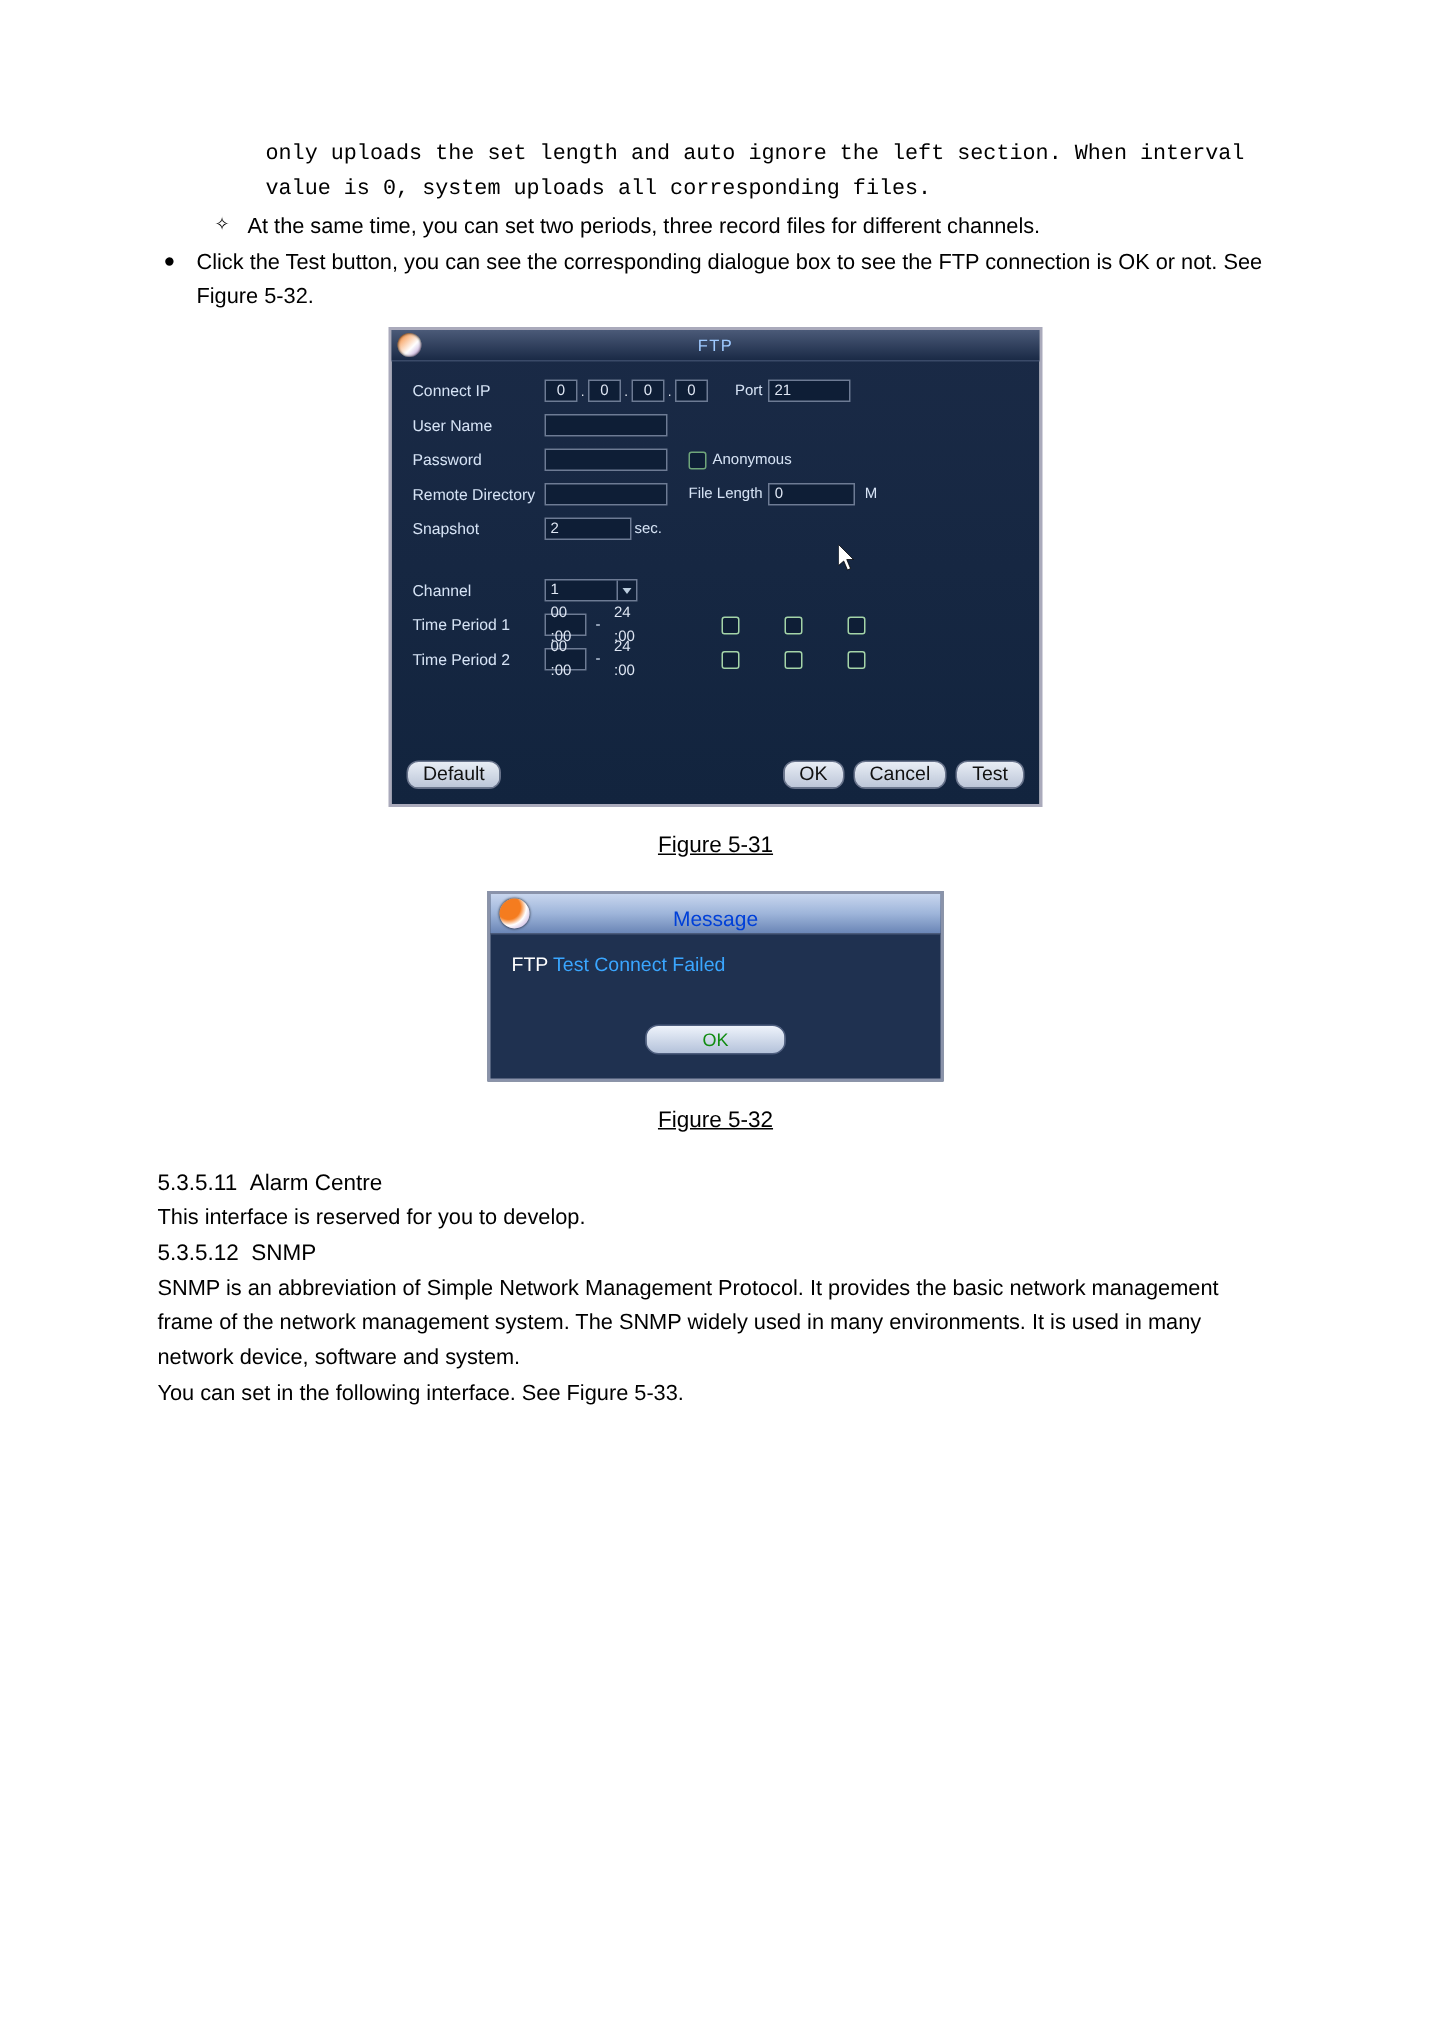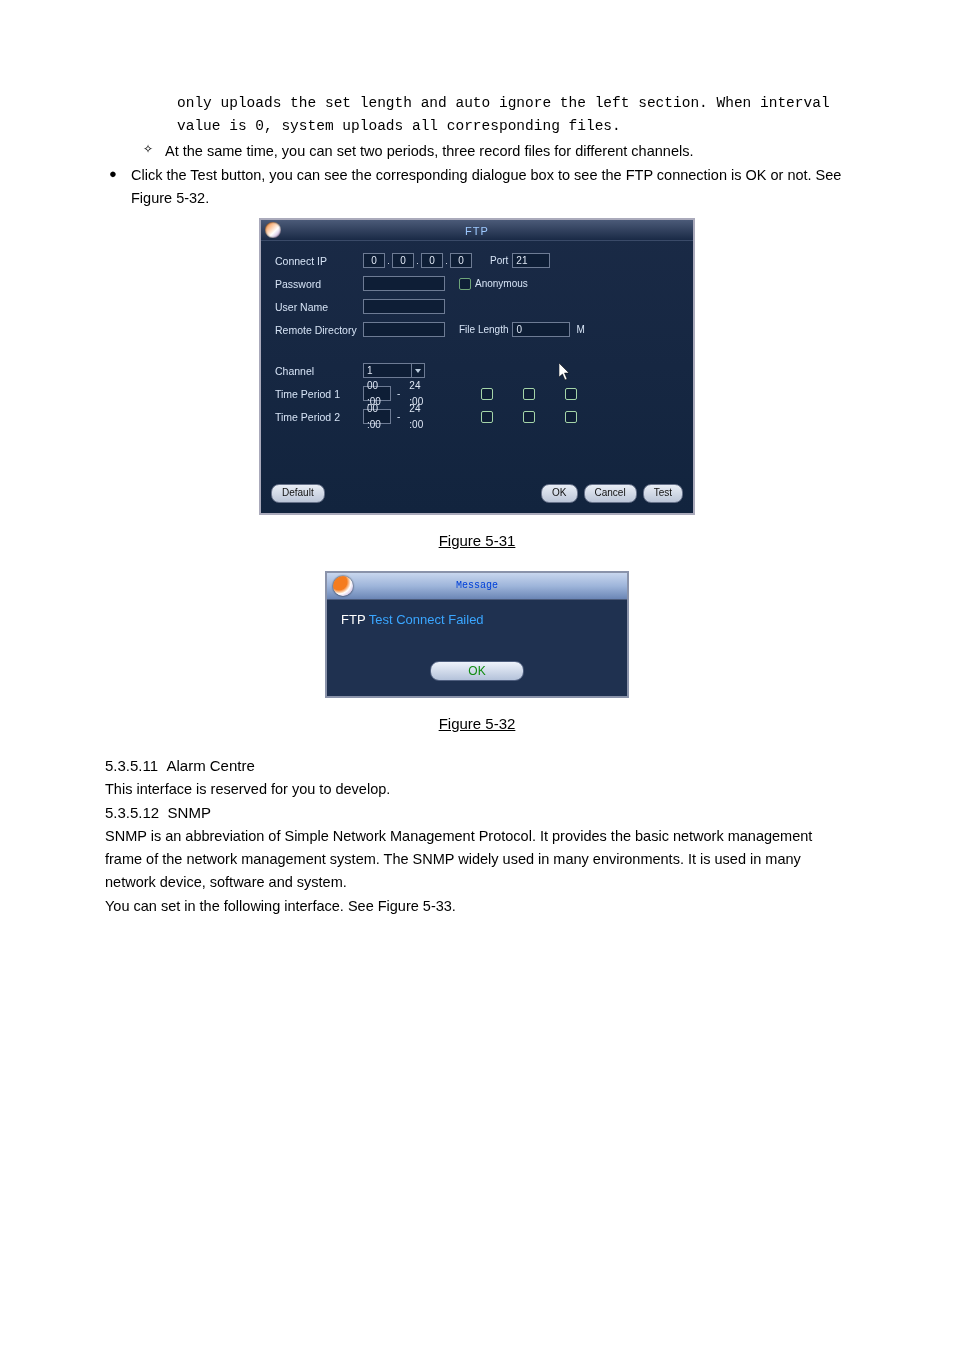--- a/index.html
+++ b/index.html
@@ -61,21 +61,21 @@
       height: 15px;
       color: #dfe7f4;
       font-size: 10px;
       padding: 0 3px;
       box-sizing: border-box;
       display: inline-flex;
       align-items: center;
     }
     .ip-seg { width: 22px; justify-content: center; }
     .ip-dot { color: #e6eaf2; margin: 0 2px; font-size: 9px; display:inline-block; width:3px; text-align:center;}
-    .port-input { width: 38px; margin-left: 4px; }
+    .port-input { width: 55px; margin-left: 4px; }
     .uname-input { width: 82px; }
     .pwd-input { width: 82px; }
     .remdir-input { width: 82px; }
     .flen-input { width: 58px; }
     .snap-input { width: 58px; }
     .chk {
       width: 12px; height: 12px; border: 1px solid #8fa; background: #0e1e36;
       display: inline-block; margin-right: 4px; vertical-align: middle;
       box-sizing: border-box; border-radius: 2px;
       border-color: #6fa57a;
@@ -133,21 +133,21 @@
     .chk-row .chk { margin: 0 15px; border-color: #a4d4a8; }
     .ftp-footer {
       padding: 6px 10px 10px 10px;
       display: flex;
       align-items: center;
     }
     .ftp-btn {
       background: linear-gradient(180deg, #e8edf5, #bcc6d8);
       border: 1px solid #67728a;
       color: #111;
-      font-size: 10px;
+      font-size: 13px;
       height: 17px;
       padding: 0 10px;
       display: inline-flex;
       align-items: center;
       border-radius: 8px;
       margin-left: 6px;
     }
     .ftp-btn:first-child { margin-left: 0; }
     .ftp-footer-spacer { flex: 1; }
 
@@ -178,22 +178,21 @@
       width: 20px; height: 20px;
       background: radial-gradient(circle at 30% 30%, #f57c1f 0%, #f57c1f 40%, #fff 60%, #a8c 100%);
       border-radius: 50%;
       box-shadow: 0 0 2px #000;
     }
     .msg-titlebar .title {
       position: absolute;
       left: 0; right: 0; top: 5px;
       text-align: center;
       color: #0040d8;
-      font-size: 10px;
-      font-family: Liberation Mono, monospace;
+      font-size: 14px;
     }
     .msg-body {
       padding: 10px 14px 14px 14px;
       min-height: 70px;
       position: relative;
     }
     .msg-text {
       color: #fff;
       font-size: 13px;
     }
@@ -248,41 +247,46 @@
       <div class="ftp-input ip-seg">0</div>
         <span class="ip-dot">.</span>
       <div class="ftp-input ip-seg">0</div>
         <span class="ip-dot">.</span>
       <div class="ftp-input ip-seg">0</div>
       <span class="small-text" style="margin-left:18px;">Port</span>
       <div class="ftp-input port-input">21</div>
     </div>
 
     <div class="ftp-row">
+      <div class="ftp-label">User Name</div>
+      <div class="ftp-input uname-input"></div>
+    </div>
+
+    <div class="ftp-row">
       <div class="ftp-label">Password</div>
       <div class="ftp-input pwd-input"></div>
       <span style="width:14px;"></span>
       <span class="chk"></span>
       <span class="small-text">Anonymous</span>
-    </div>
-
-    <div class="ftp-row">
-      <div class="ftp-label">User Name</div>
-      <div class="ftp-input uname-input"></div>
     </div>
 
     <div class="ftp-row">
       <div class="ftp-label">Remote Directory</div>
       <div class="ftp-input remdir-input"></div>
       <span style="width:14px;"></span>
       <span class="small-text">File Length</span>
       <div class="ftp-input flen-input" style="margin-left:4px;">0</div>
       <span class="small-text m-label">M</span>
     </div>
 
+    <div class="ftp-row">
+      <div class="ftp-label">Snapshot</div>
+      <div class="ftp-input snap-input">2</div>
+      <span class="small-text sec-label">sec.</span>
+    </div>
     <div class="ftp-sep"></div>
 
     <div class="ftp-row">
       <div class="ftp-label">Channel</div>
       <div class="select">
           <span>1</span>
           <div class="dd"></div>
         </div>
     </div>
 

